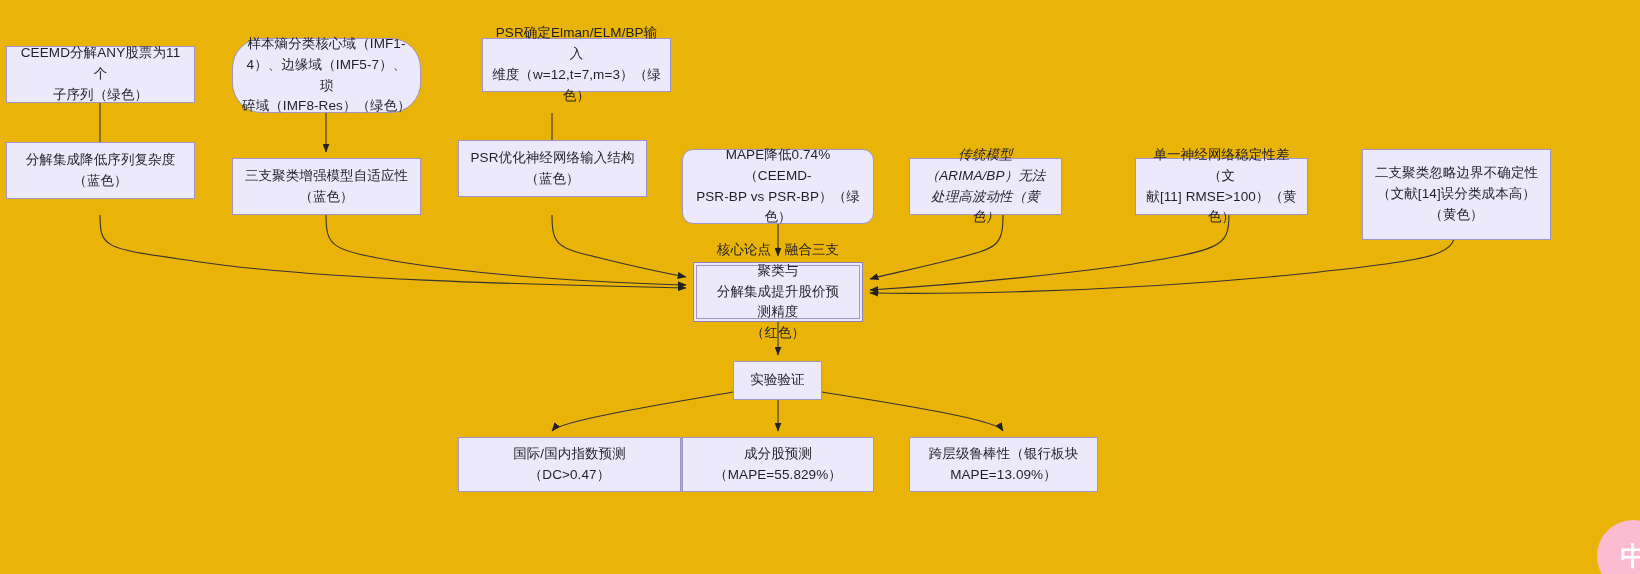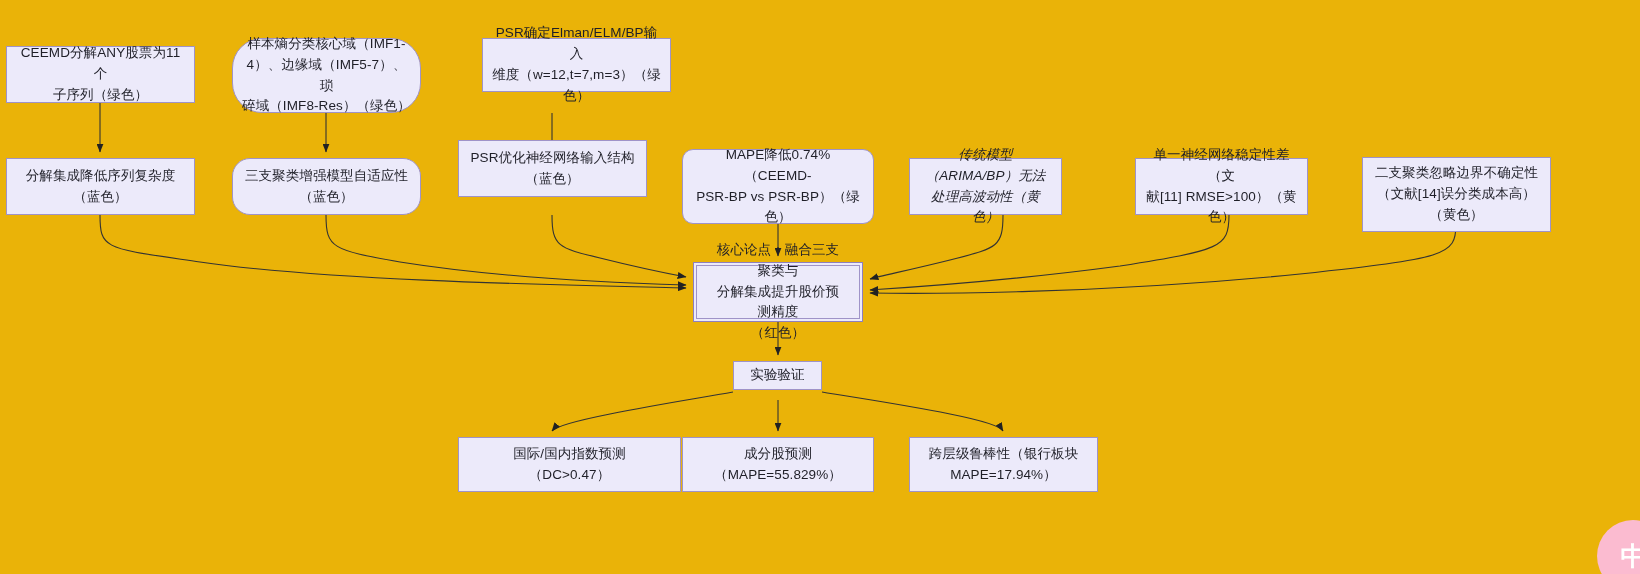--- a/index.html
+++ b/index.html
@@ -89,43 +89,43 @@
   </svg>
   <div id="node-layer">
       <div class="node" style="left: 6px; top: 46px; width: 189px; height: 57px;">CEEMD分解ANY股票为11个
 子序列（绿色）</div>
       <div class="node" style="left: 232px; top: 38px; width: 189px; height: 75px; border-radius: 30px;">样本熵分类核心域（IMF1-
 4）、边缘域（IMF5-7）、琐
 碎域（IMF8-Res）（绿色）</div>
       <div class="node" style="left: 482px; top: 38px; width: 189px; height: 54px;">PSR确定Elman/ELM/BP输入
 维度（w=12,t=7,m=3）（绿
 色）</div>
-      <div class="node" style="left: 6px; top: 158px; width: 189px; height: 57px;">分解集成降低序列复杂度
+      <div class="node" style="left: 6px; top: 142px; width: 189px; height: 57px;">分解集成降低序列复杂度
 （蓝色）</div>
-      <div class="node" style="left: 232px; top: 158px; width: 189px; height: 57px; border-radius: 18px;">三支聚类增强模型自适应性
+      <div class="node" style="left: 232px; top: 158px; width: 189px; height: 57px;">三支聚类增强模型自适应性
 （蓝色）</div>
       <div class="node" style="left: 458px; top: 140px; width: 189px; height: 57px;">PSR优化神经网络输入结构
 （蓝色）</div>
       <div class="node" style="left: 682px; top: 149px; width: 192px; height: 75px; border-radius: 11px;">MAPE降低0.74%（CEEMD-
 PSR-BP vs PSR-BP）（绿
 色）</div>
       <div class="node" style="left: 909px; top: 158px; width: 153px; height: 57px; font-style: italic;">传统模型（ARIMA/BP）无法
 处理高波动性（黄色）</div>
       <div class="node" style="left: 1135px; top: 158px; width: 173px; height: 57px;">单一神经网络稳定性差（文
 献[11] RMSE&gt;100）（黄色）</div>
-      <div class="node" style="left: 1362px; top: 149px; width: 189px; height: 75px; margin-top: 8px;">二支聚类忽略边界不确定性
+      <div class="node" style="left: 1362px; top: 149px; width: 189px; height: 91px;">二支聚类忽略边界不确定性
 （文献[14]误分类成本高）
 （黄色）</div>
       <div class="node core" style="left: 693px; top: 262px; width: 170px; height: 60px;">核心论点：融合三支聚类与
 分解集成提升股价预测精度
 （红色）</div>
-      <div class="node" style="left: 733px; top: 361px; width: 89px; height: 29px;">实验验证</div>
+      <div class="node" style="left: 733px; top: 361px; width: 89px; height: 39px;">实验验证</div>
       <div class="node" style="left: 458px; top: 437px; width: 223px; height: 55px;">国际/国内指数预测
 （DC&gt;0.47）</div>
       <div class="node" style="left: 682px; top: 437px; width: 192px; height: 55px;">成分股预测
 （MAPE=55.829%）</div>
       <div class="node" style="left: 909px; top: 437px; width: 189px; height: 55px;">跨层级鲁棒性（银行板块
-MAPE=17.94%）</div>
+MAPE=13.09%）</div>
     </div>
   <div class="watermark" style="left: 1597px; top: 520px; background: rgb(251, 187, 208);">
     <span>中</span>
   </div>
 </div>
 
 </body></html>

